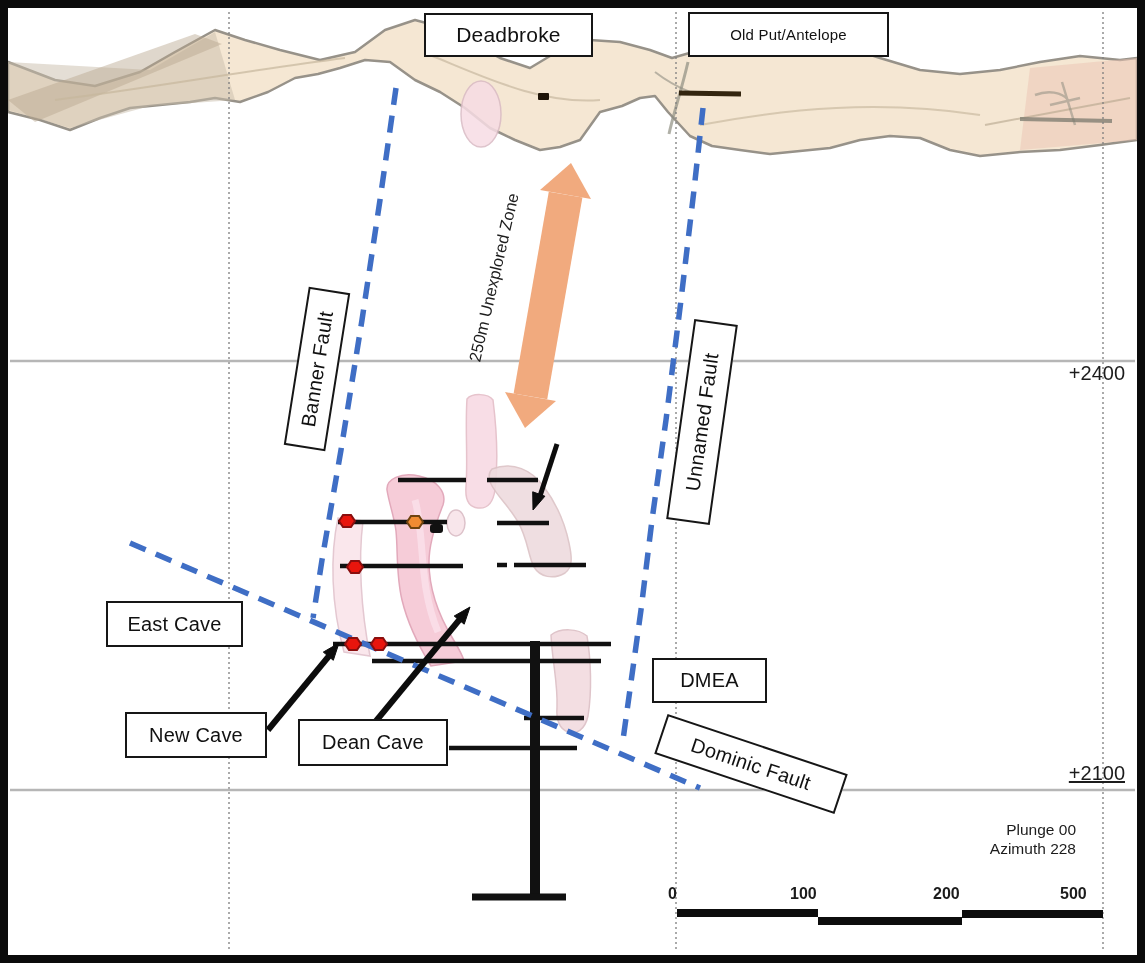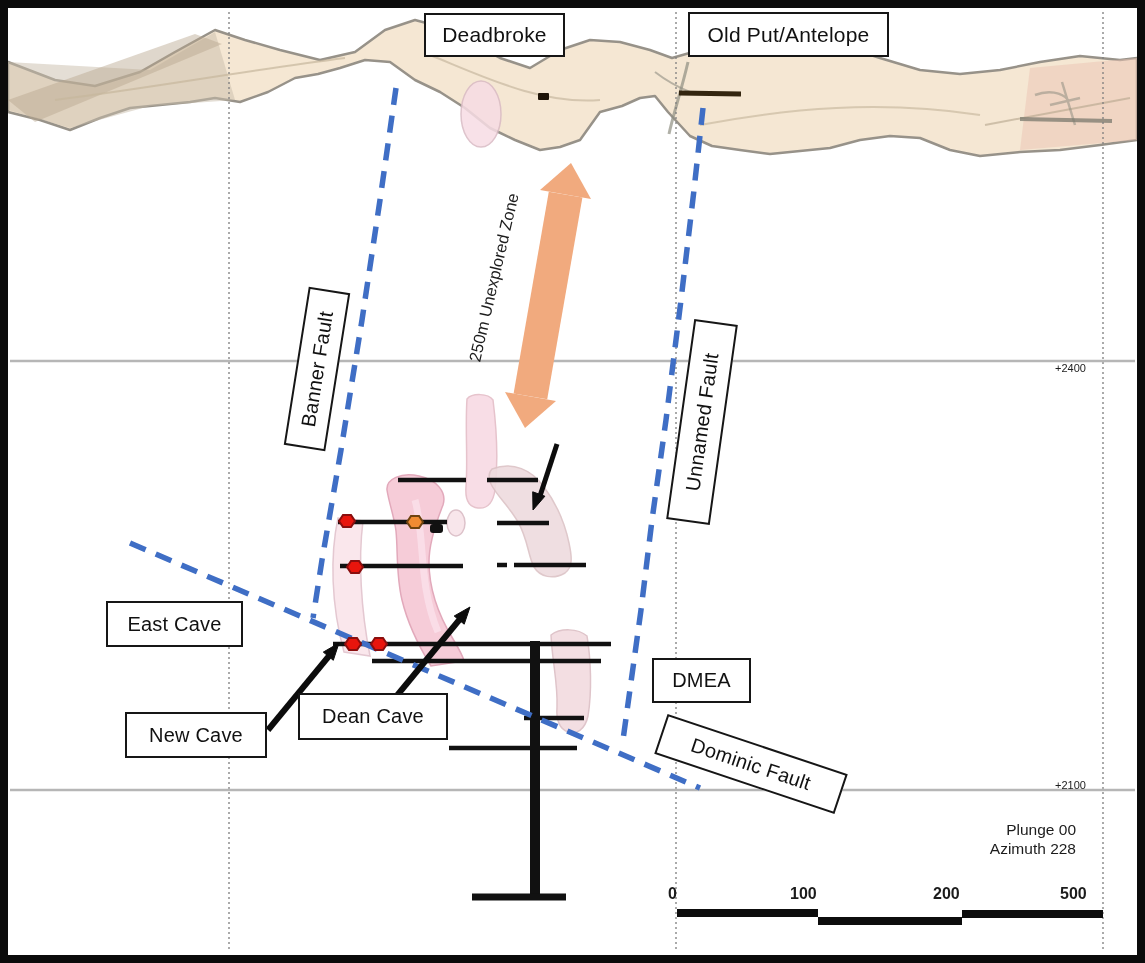--- a/index.html
+++ b/index.html
@@ -14,21 +14,21 @@
     display:flex;align-items:center;justify-content:center;box-sizing:border-box;
     font-size:20px;white-space:nowrap;z-index:40;letter-spacing:0.2px;
   }
   .rot{transform-origin:center center;}
   .plain-text{
     position:absolute;color:#1c1c1c;white-space:nowrap;z-index:30;box-sizing:border-box;
   }
   .unexplored{
     font-size:16.5px;width:200px;text-align:center;transform:rotate(-77deg);transform-origin:center;
   }
-  .elev{font-size:11px;text-align:left;width:70px;}
+  .elev{font-size:20px;text-align:right;width:70px;}
   .view-info{font-size:15.5px;text-align:right;line-height:1.25;}
   .scale-num{font-size:16px;font-weight:700;text-align:left;width:56px;z-index:35;}
 </style>
 </head>
 <body>
 
 <div class="stage">
 
   <svg width="1145" height="963" viewBox="0 0 1145 963">
 
@@ -130,25 +130,25 @@
 
     <g>
       <polygon points="339,521 343,515 351,515 355,521 351,527 343,527" fill="#e8150d" stroke="#8a0e0e" stroke-width="2"></polygon>
       <polygon points="347,567 351,561 359,561 363,567 359,573 351,573" fill="#e8150d" stroke="#8a0e0e" stroke-width="2"></polygon>
       <polygon points="345,644 349,638 357,638 361,644 357,650 349,650" fill="#e8150d" stroke="#8a0e0e" stroke-width="2"></polygon>
       <polygon points="371,644 375,638 383,638 387,644 383,650 375,650" fill="#e8150d" stroke="#8a0e0e" stroke-width="2"></polygon>
       <polygon points="407,522 411,516 419,516 423,522 419,528 411,528" fill="#ef8b33" stroke="#6e4310" stroke-width="2"></polygon>
     </g>
   </svg>
 
-  <div class="label-box" style="left:424px;top:13px;width:141px;height:44px;font-size:21px;">
+  <div class="label-box" style="left:424px;top:13px;width:169px;height:44px;font-size:21px;">
     <span>Deadbroke</span>
   </div>
 
-  <div class="label-box" style="left:688px;top:12px;width:201px;height:45px;font-size:21px;">
+  <div class="label-box" style="left:688px;top:12px;width:201px;height:45px;font-size:15px;">
     <span>Old Put/Antelope</span>
   </div>
 
   <div class="label-box rot" style="left:237px;top:348px;width:160px;height:42px;transform:rotate(-81deg);">
     <span>Banner Fault</span>
   </div>
 
   <div class="label-box rot" style="left:601px;top:400px;width:202px;height:44px;transform:rotate(-82deg);">
     <span>Unnamed Fault</span>
   </div>
@@ -158,37 +158,37 @@
   </div>
 
   <div class="label-box" style="left:106px;top:601px;width:137px;height:46px;">
     <span>East Cave</span>
   </div>
 
   <div class="label-box" style="left:125px;top:712px;width:142px;height:46px;">
     <span>New Cave</span>
   </div>
 
-  <div class="label-box" style="left:298px;top:693px;width:150px;height:47px;">
+  <div class="label-box" style="left:298px;top:719px;width:150px;height:47px;">
     <span>Dean Cave</span>
   </div>
 
-  <div class="label-box" style="left:652px;top:658px;width:99px;height:45px;">
+  <div class="label-box" style="left:652px;top:658px;width:115px;height:45px;">
     <span>DMEA</span>
   </div>
 
   <div class="plain-text unexplored" style="left:394px;top:268px;">
     <span>250m Unexplored Zone</span>
   </div>
 
   <div class="plain-text elev" style="left:1055px;top:362px;">
     <span>+2400</span>
   </div>
 
-  <div class="plain-text elev" style="left:1055px;top:779px;">
+  <div class="plain-text elev" style="left:1055px;top:762px;text-decoration:underline;">
     <span>+2100</span>
   </div>
 
   <div class="plain-text view-info" style="left:916px;top:820px;width:160px;">
     <div>Plunge 00</div>
     <div>Azimuth 228</div>
   </div>
 
   <div class="plain-text scale-num" style="left:668px;top:885px;text-align:left;width:30px;">
     <span>0</span>

